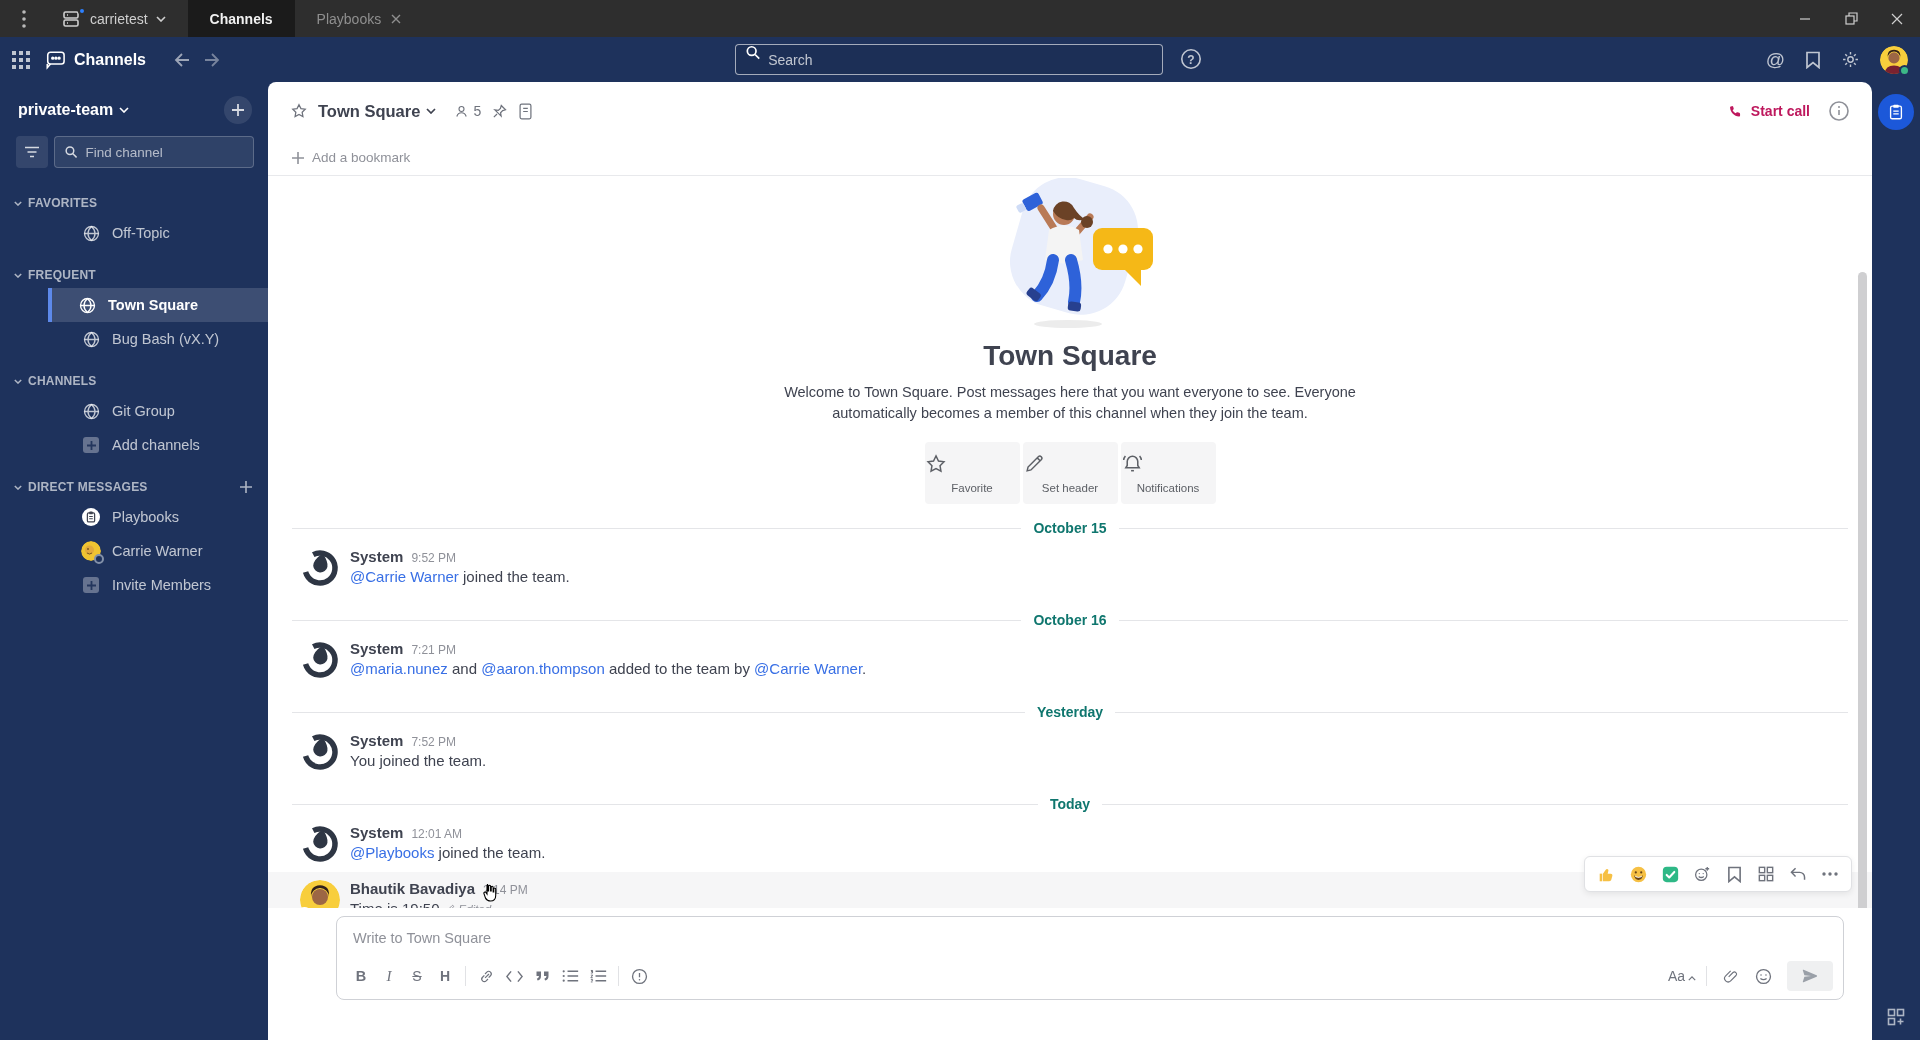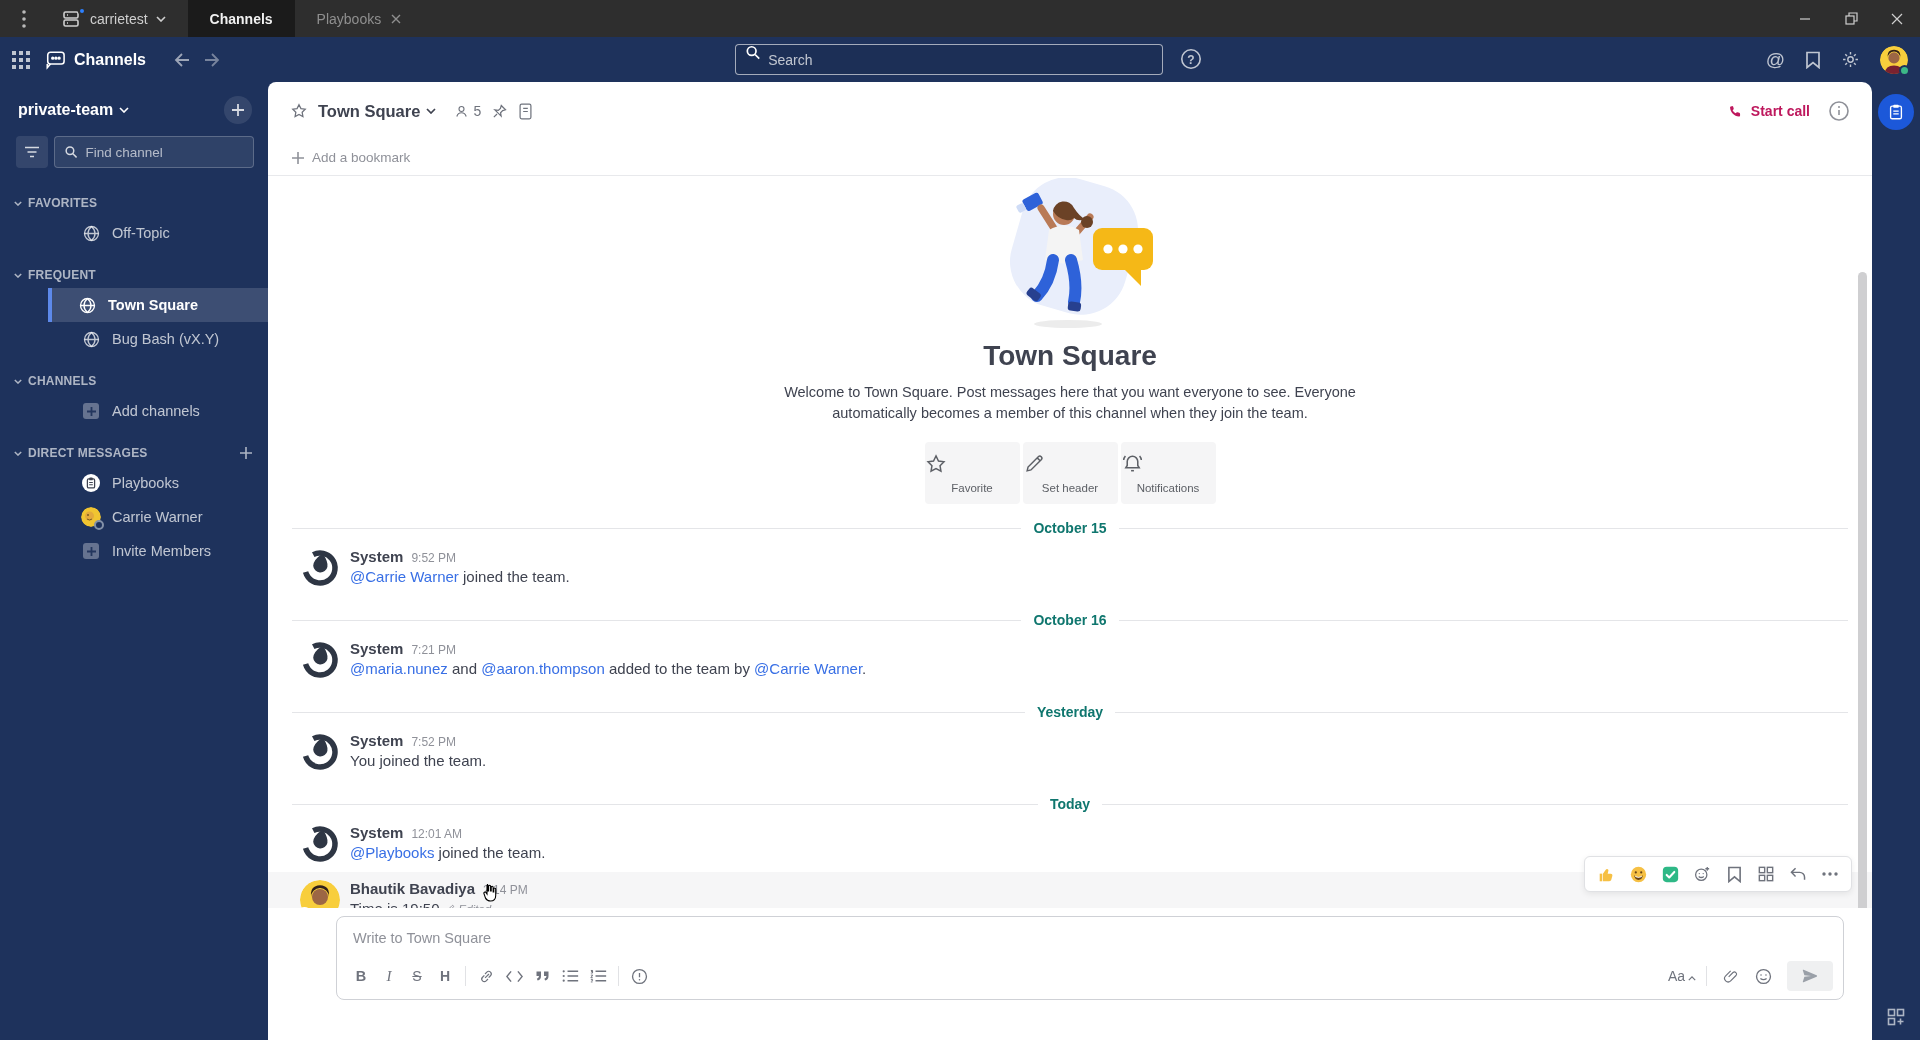--- a/index.html
+++ b/index.html
@@ -325,20 +325,29 @@
 
     <div class="sb-section">
       <div class="sb-sec-head">
         <svg width="8" height="5" viewBox="0 0 10 6" fill="none" stroke="currentColor" stroke-width="1.8">
             <path d="M1 1l4 4 4-4"></path>
           </svg>
         <span>CHANNELS</span>
       </div>
       <div class="sb-row">
         <span class="sb-ic">
+            <svg width="17" height="17" viewBox="0 0 18 18" fill="none" stroke="currentColor" stroke-width="1.4">
+              <circle cx="9" cy="9" r="7.4"></circle>
+              <path d="M1.6 9h14.8M9 1.6c-5 4.5-5 10.3 0 14.8M9 1.6c5 4.5 5 10.3 0 14.8"></path>
+            </svg>
+          </span>
+        <span>Git Group</span>
+      </div>
+      <div class="sb-row">
+        <span class="sb-ic">
             <span class="plus-sq">
               <svg width="9" height="9" viewBox="0 0 10 10" stroke="#24375e" stroke-width="2">
                 <path d="M5 0v10M0 5h10"></path>
               </svg>
             </span>
           </span>
         <span>Add channels</span>
       </div>
     </div>
 

